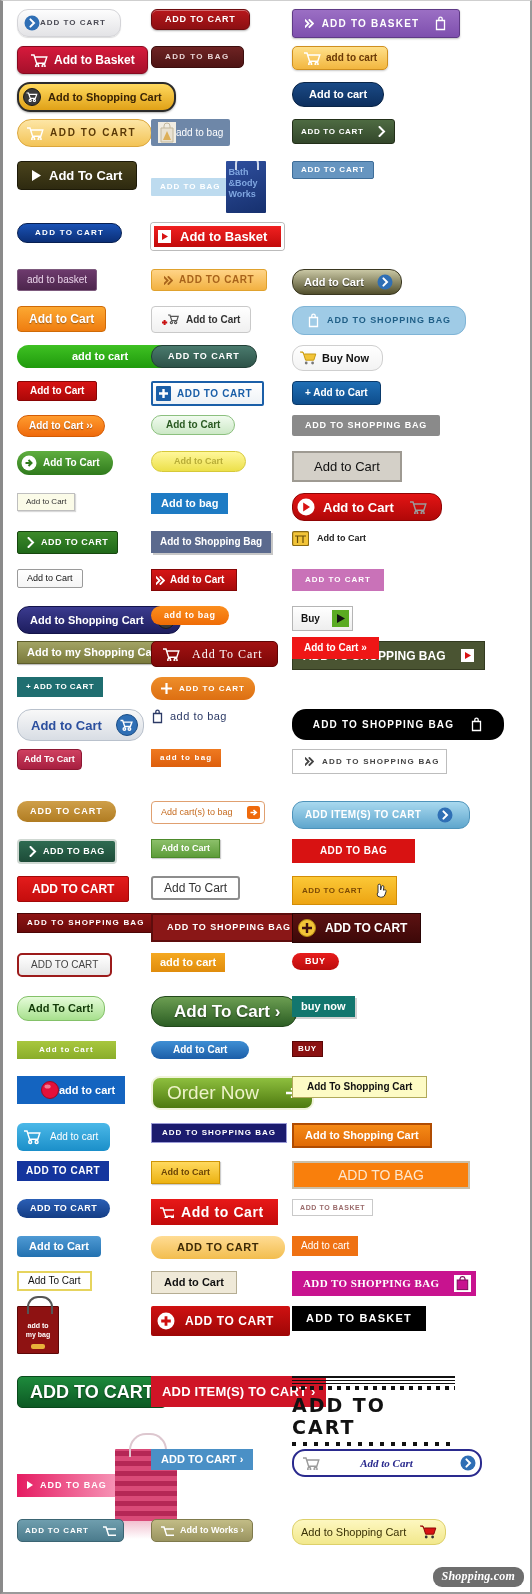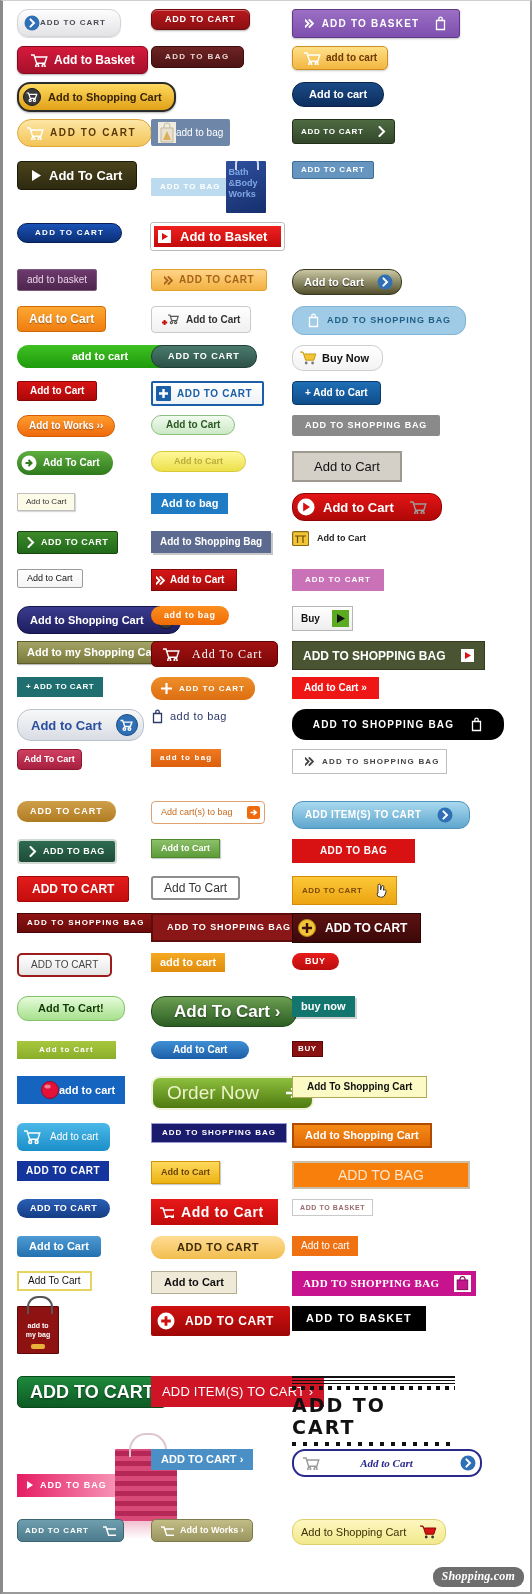--- a/index.html
+++ b/index.html
@@ -126,21 +126,21 @@
   .b66 { background:#d81212; color:#fff; font-size:10px; font-weight:bold; letter-spacing:.4px; padding:7px 28px;}
   .b67 { background:linear-gradient(#e31c1c,#c50d0d); border:1px solid #a30808; border-radius:2px; color:#fff; font-size:12px; font-weight:bold; padding:6px 14px;}
   .b68 { background:#fff; border:2px solid #8d8d8d; border-radius:3px; color:#333; font-size:12px; padding:4px 11px;}
   .b69 { background:linear-gradient(#fbc837,#eda412); border:1px solid #d38d06; color:#7c4a05; font-size:8px; font-weight:bold; letter-spacing:.5px; padding:5px 6px 5px 9px; gap:5px;}
   .b70 { background:linear-gradient(#8e1414,#6a0a0a); border:1px solid #4c0505; color:#fff; font-size:8px; font-weight:bold; letter-spacing:1.2px; padding:5px 9px;}
   .b71 { background:#8a1717; border:2px solid #5e0d0d; color:#fff; font-size:9px; font-weight:bold; letter-spacing:.9px; padding:8px 14px;}
   .b72 { background:linear-gradient(#5c1212,#3d0808); border:1px solid #2a0505; color:#fff; font-size:12px; font-weight:bold; padding:5px 13px 5px 5px; gap:9px;}
   .b73 { background:linear-gradient(#ffffff,#e6e6e6); border:2px solid #9c1b1b; border-radius:5px; color:#444; font-size:10px; padding:5px 12px;}
   .b74 { background:linear-gradient(#f5a921,#e08c0c); color:#fff; font-size:11px; font-weight:bold; padding:4px 9px;}
   .b75 { background:linear-gradient(#e81c1c,#bb0c0c); border-radius:9px; color:#fff; font-size:9px; font-weight:bold; letter-spacing:.5px; padding:4px 13px;}
-  .b76 { background:linear-gradient(#e5fbd9,#a7e08d); border:1px solid #84c169; border-radius:11px; color:#123a08; font-size:11px; font-weight:bold; padding:6px 20px;}
+  .b76 { background:linear-gradient(#e5fbd9,#a7e08d); border:1px solid #84c169; border-radius:11px; color:#123a08; font-size:11px; font-weight:bold; padding:6px 10px;}
   .b77 { background:linear-gradient(#6c9e52,#2c5e24); border:1px solid #23491c; border-radius:14px; color:#fff; font-size:17px; font-weight:bold; padding:6px 16px 6px 22px; gap:10px; text-shadow:0 1px 2px rgba(0,0,0,.5);}
   .b78 { background:#12766e; color:#fff; font-size:11px; font-weight:bold; padding:5px 9px; box-shadow:2px 2px 0 rgba(0,0,0,.18);}
   .b79 { background:linear-gradient(#a8c73e,#8aad2a); color:#fff; font-size:8px; font-weight:bold; letter-spacing:1px; padding:5px 22px;}
   .b80 { background:linear-gradient(#3f8fd4,#1c5ea8); border-radius:11px; color:#fff; font-size:10px; font-weight:bold; padding:4px 22px;}
   .b81 { background:#8a1111; border:1px solid #5c0707; color:#fff; font-size:8px; font-weight:bold; letter-spacing:.6px; padding:3px 5px;}
   .b82 { background:#1464c0; color:#fff; font-size:11px; font-weight:bold; padding:5px 10px 5px 24px; position:relative;}
   .b83 { background:linear-gradient(#8ebf3e,#4e7a10); border:2px solid #f0f3da; border-radius:9px; color:#eef3c9; font-size:19px; padding:5px 14px 6px 14px; gap:20px; font-family:"Liberation Sans", sans-serif;}
   .b84 { background:#fdfbc5; border:1px solid #b0a95a; color:#111; font-size:10px; font-weight:bold; padding:5px 14px;}
   .b85 { background:linear-gradient(#4bb8e8,#1b8fc9); border-radius:6px; color:#fff; font-size:10px; padding:6px 12px 6px 6px; gap:7px;}
   .b86 { background:#1b1b6e; border:1px solid #9a9ad6; color:#fff; font-size:8px; font-weight:bold; letter-spacing:1px; padding:5px 10px;}
@@ -153,21 +153,21 @@
   .b93 { background:#fff; border:1px solid #c9c9c9; color:#9a6a6a; font-size:7px; font-weight:bold; letter-spacing:.6px; padding:4px 7px;}
   .b94 { background:linear-gradient(#4f9ad4,#2271b0); border-radius:4px; color:#fff; font-size:11px; font-weight:bold; padding:5px 12px;}
   .b95 { background:linear-gradient(#ffdc94,#f2bd4e); border-radius:11px; color:#3d2a06; font-size:11px; font-weight:bold; letter-spacing:.6px; padding:6px 26px;}
   .b96 { background:#ef7112; color:#fff; font-size:10px; padding:5px 9px;}
   .b97 { background:#fff; border:2px solid #e6d45e; color:#111; font-size:10px; padding:3px 9px;}
   .b98 { background:#efe9d8; border:1px solid #b5ad93; color:#111; font-size:11px; font-weight:bold; padding:5px 12px;}
   .b99 { background:#c8138f; color:#fff; font-size:11px; font-weight:bold; padding:4px 5px 4px 11px; gap:8px; font-family:"Liberation Serif", serif; letter-spacing:.4px;}
   .b100 { background:linear-gradient(#cf1111,#9e0606); border-radius:2px; color:#fff; font-size:12px; font-weight:bold; letter-spacing:.6px; padding:6px 16px 6px 6px; gap:10px;}
   .b101 { background:#000; color:#fff; font-size:11px; font-weight:bold; letter-spacing:1.2px; padding:7px 14px;}
   .b102 { background:linear-gradient(#1e8a3c,#0d5a24); border:1px solid #094a1c; border-radius:5px; color:#fff; font-size:18px; font-weight:bold; padding:6px 12px; text-shadow:0 1px 2px rgba(0,0,0,.5);}
-  .b103 { background:#cf1426; color:#fff; font-size:13px; font-weight:normal; padding:9px 11px; letter-spacing:.2px;}
+  .b103 { background:#cf1426; color:#fff; font-size:13px; font-weight:bold; padding:9px 11px; letter-spacing:.2px;}
   .b104 { background:linear-gradient(90deg,#e51c62,#f9a8c4); color:#fff; font-size:9px; font-weight:bold; letter-spacing:1px; padding:7px 26px 7px 10px; gap:7px;}
   .b105 { background:#4a90c6; color:#fff; font-size:11px; font-weight:bold; padding:5px 10px; gap:5px;}
   .b106 { background:#fff; border:2px solid #2a2a8e; border-radius:13px; color:#2a2a8e; font-size:11px; font-weight:bold; font-style:italic; width:190px; padding:4px 4px 4px 8px; justify-content:space-between; font-family:"Liberation Serif", serif;}
   .b107 { background:linear-gradient(#6f9eae,#4b7b8c); border:1px solid #3b6573; border-radius:5px; color:#fff; font-size:8px; font-weight:bold; letter-spacing:.8px; padding:5px 7px; gap:6px;}
   .b108 { background:linear-gradient(#c2bc86,#9a9460); border:1px solid #7f7a4c; border-radius:5px; color:#fff; font-size:9px; font-weight:bold; padding:5px 8px; gap:6px;}
   .b109 { background:linear-gradient(#fdf7c0,#f2e88c); border:1px solid #ddd06a; border-radius:11px; color:#3a3205; font-size:11px; padding:4px 8px; gap:6px;}
 
   
   .stamp { display:flex; flex-direction:column; gap:2px; }
   .stamp .ln { height:2px; background:#111; }
@@ -452,21 +452,21 @@
           <span>ADD TO CART</span>
         </div>
       </div>
       <div class="cell" style="left: 289px; top: 380px;">
         <div class="btn b30">
           <span>+ Add to Cart</span>
         </div>
       </div>
       <div class="cell" style="left: 14px; top: 414px;">
         <div class="btn b31">
-          <span>Add to Works ››</span>
+          <span>Add to Cart ››</span>
         </div>
       </div>
       <div class="cell" style="left: 148px; top: 414px;">
         <div class="btn b32">
           <span>Add to Cart</span>
         </div>
       </div>
       <div class="cell" style="left: 289px; top: 414px;">
         <div class="btn b33">
           <span>ADD TO SHOPPING BAG</span>
@@ -638,21 +638,21 @@
       <div class="cell" style="left: 148px; top: 676px;">
         <div class="btn b53">
           <span class="ic">
             <svg width="11" height="11" viewBox="0 0 11 11">
               <path d="M5.5 0v11M0 5.5h11" stroke="#fff" stroke-width="2.2"></path>
             </svg>
           </span>
           <span>ADD TO CART</span>
         </div>
       </div>
-      <div class="cell" style="left: 289px; top: 676px;">
+      <div class="cell" style="left: 289px; top: 636px;">
         <div class="btn b54">
           <span>Add to Cart »</span>
         </div>
       </div>
       <div class="cell" style="left: 14px; top: 708px;">
         <div class="btn b55">
           <span>Add to Cart</span>
           <span class="ic" style="margin-left: 7px;">
             <svg width="22" height="22" viewBox="0 0 22 22">
               <circle cx="11" cy="11" r="10.5" fill="#2f6fb5" stroke="#1b4e86"></circle>

